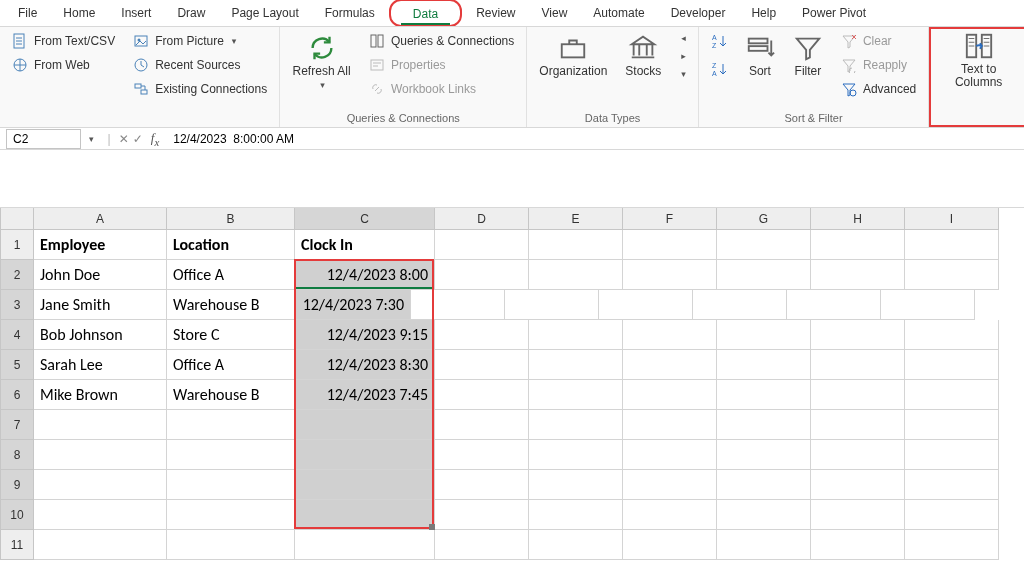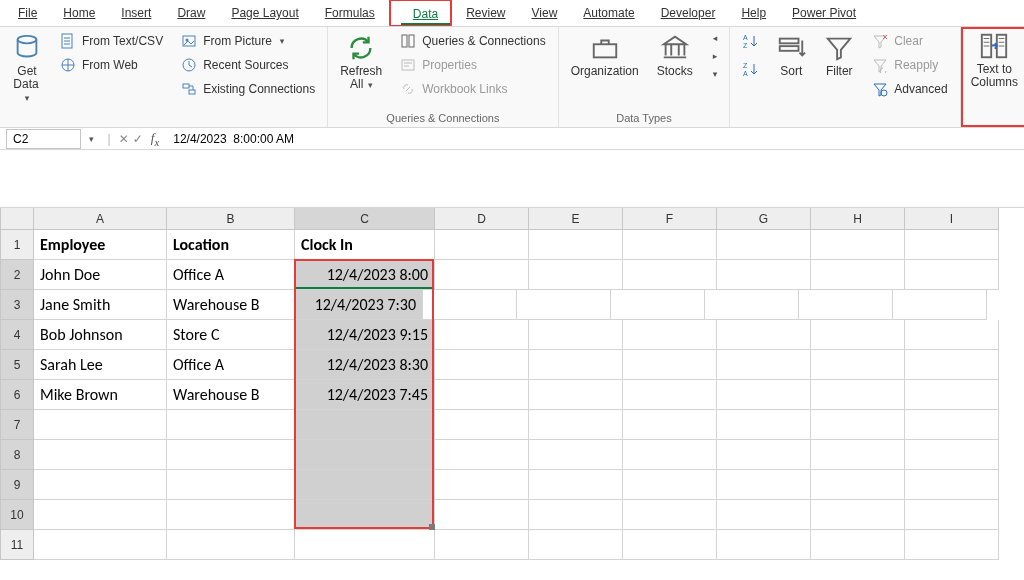--- a/index.html
+++ b/index.html
@@ -1,22 +1,22 @@
 <!DOCTYPE html>
 <html><head>
 <meta charset="utf-8">
 <style>
   * { box-sizing: border-box; margin: 0; padding: 0; }
   body { font-family: "Segoe UI", Arial, sans-serif; font-size: 12px; background: #fff; color: #222; width: 1024px; height: 580px; overflow: hidden; }
 
   
   .menu { display: flex; align-items: center; height: 26px; padding: 0 6px; gap: 2px; background: #fff; }
-  .menu-item { padding: 4px 12px 4px 12px; cursor: pointer; color:#333;text-decoration:underline; }
+  .menu-item { padding: 4px 12px 4px 12px; cursor: pointer; color:#333; }
   .menu-item.active { color: #0f7b3f; border-bottom: 2px solid #0f7b3f; padding-bottom: 2px; }
-  .menu-highlight { border: 2px solid #e43b3b; border-radius: 2px; padding: 2px 0 0 10px;}
+  .menu-highlight { border: 2px solid #e43b3b; border-radius: 12px; padding: 2px 10px 0 10px;}
 
   
   .ribbon { display: flex; align-items: stretch; height: 102px; border-top: 1px solid #d8d8d8; border-bottom: 1px solid #d8d8d8; background: #f9f9f9; position: relative; }
   .rgroup { display: flex; flex-direction: column; border-right: 1px solid #e1e1e1; padding: 4px 8px 0 8px; position: relative; }
   .rgroup-body { display: flex; align-items: flex-start; gap: 10px; flex: 1; }
   .rgroup-label { text-align: center; font-size: 11px; color: #666; padding: 2px 0 3px 0; }
 
   .stack { display: flex; flex-direction: column; gap: 4px; }
   .ritem { display: flex; align-items: center; gap: 6px; padding: 2px 4px; white-space: nowrap; cursor: pointer; color:#333;}
   .ritem.dim { color: #9a9a9a; }
@@ -76,27 +76,20 @@
     <div class="menu-item">Automate</div>
     <div class="menu-item">Developer</div>
     <div class="menu-item">Help</div>
     <div class="menu-item">Power Pivot</div>
   </div>
 
 <div class="ribbon">
 
   <div class="rgroup">
     <div class="rgroup-body">
-      <div class="big">
-        <svg viewBox="0 0 32 32">
-            <ellipse cx="16" cy="7" rx="10" ry="4" fill="none" stroke="#4a82b8" stroke-width="2"></ellipse>
-            <path d="M6 7v14c0 2.2 4.5 4 10 4s10-1.8 10-4V7" fill="none" stroke="#4a82b8" stroke-width="2"></path>
-          </svg>
-        <div class="lbl"><span>Get Data</span><span class="chev"> ▾</span></div>
-      </div>
       <div class="stack">
         <div class="ritem">
             <svg viewBox="0 0 16 16">
               <rect x="2" y="1" width="10" height="14" fill="none" stroke="#4a82b8"></rect>
               <path d="M4 5h6M4 8h6M4 11h6" stroke="#4a82b8"></path>
             </svg>
             <span>From Text/CSV</span>
           </div>
         <div class="ritem">
             <svg viewBox="0 0 16 16">
@@ -250,20 +243,21 @@
           </div>
         <div class="ritem">
             <svg viewBox="0 0 16 16">
               <path d="M2 3h12L9 9v5l-2 1V9L2 3z" fill="none" stroke="#2a6cbf"></path>
               <circle cx="12" cy="12" r="3" fill="none" stroke="#2a6cbf"></circle>
             </svg>
             <span>Advanced</span>
           </div>
       </div>
     </div>
+    <div class="rgroup-label">Sort &amp; Filter</div>
   </div>
 
   <div class="rgroup t2c-hl" style="border-right:none;">
     <div class="rgroup-body">
       <div class="big">
         <svg viewBox="0 0 32 32">
             <rect x="3" y="4" width="10" height="24" fill="none" stroke="#666" stroke-width="2"></rect>
             <rect x="19" y="4" width="10" height="24" fill="none" stroke="#666" stroke-width="2"></rect>
             <path d="M5 8h6M5 12h6M5 16h6M21 8h6M21 12h6M21 16h6" stroke="#666"></path>
             <path d="M13 16a6 6 0 0 1 6 0" fill="none" stroke="#2a6cbf" stroke-width="2"></path>
@@ -325,21 +319,21 @@
         <div class="cell" style="width: 94px; height: 30px;"></div>
         <div class="cell" style="width: 94px; height: 30px;"></div>
         <div class="cell" style="width: 94px; height: 30px;"></div>
         <div class="cell" style="width: 94px; height: 30px;"></div>
         <div class="cell" style="width: 94px; height: 30px;"></div>
       </div>
       <div class="row">
         <div class="rowhead sel" style="height: 30px;">3</div>
         <div class="cell" style="width: 133px; height: 30px;">Jane Smith</div>
         <div class="cell" style="width: 128px; height: 30px;">Warehouse B</div>
-        <div class="cell ralign sel" style="width: 128px; height: 30px;">12/4/2023 7:30</div>
+        <div class="cell ralign sel" style="width: 116px; height: 30px;">12/4/2023 7:30</div>
         <div class="cell" style="width: 94px; height: 30px;"></div>
         <div class="cell" style="width: 94px; height: 30px;"></div>
         <div class="cell" style="width: 94px; height: 30px;"></div>
         <div class="cell" style="width: 94px; height: 30px;"></div>
         <div class="cell" style="width: 94px; height: 30px;"></div>
         <div class="cell" style="width: 94px; height: 30px;"></div>
       </div>
       <div class="row">
         <div class="rowhead sel" style="height: 30px;">4</div>
         <div class="cell" style="width: 133px; height: 30px;">Bob Johnson</div>

